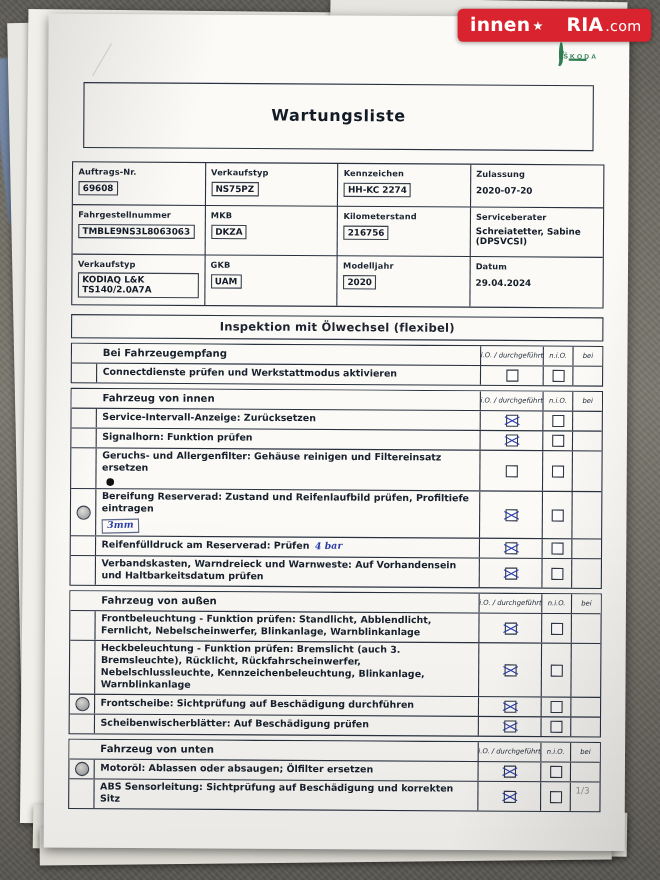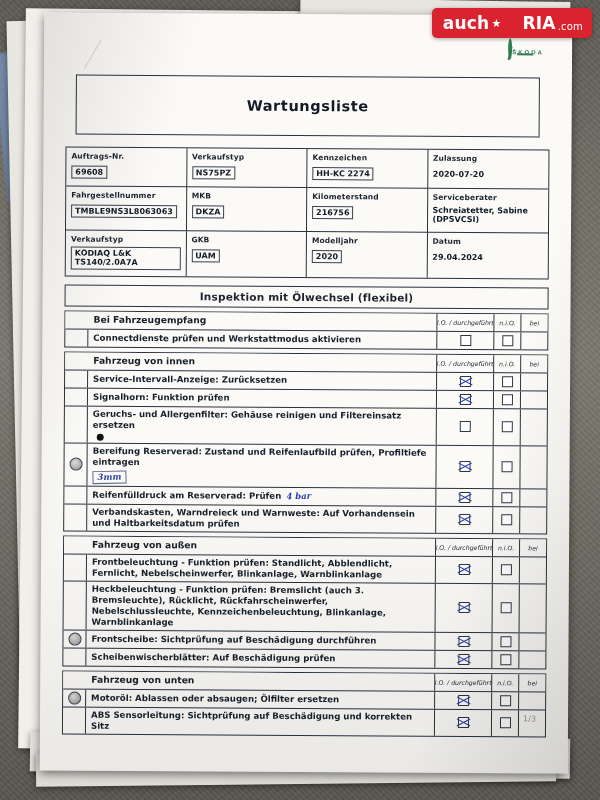--- a/index.html
+++ b/index.html
@@ -328,21 +328,21 @@
     letter-spacing: .2px;
     box-shadow: 0 1px 4px rgba(0,0,0,.35);
   }
   .watermark .ria { color: #fff; margin-left: 20px; }
   .watermark .star {
     font-size: 11px;
     margin: 0 1px 0 2px;
     vertical-align: 2px;
   }
   .watermark .dom {
-    font-size: 10px;
+    font-size: 13px;
     font-weight: normal;
     margin-left: 2px;
     align-self: flex-end;
     margin-bottom: 1px;
     text-align: right;
   }
   .page-num {
     position: absolute;
     right: 18px;
     bottom: 36px;
@@ -659,18 +659,18 @@
             </div>
           <div class="chk-col"></div>
         </div>
       </div>
 
       <div class="page-num">1/3</div>
     </div>
   </div>
 
   <div class="watermark">
-    <span class="auto">auch</span>
+    <span class="auto">innen</span>
     <span class="star">★</span>
     <span class="ria">RIA</span>
     <span class="dom">.com</span>
   </div>
 </div>
 
 </body></html>

